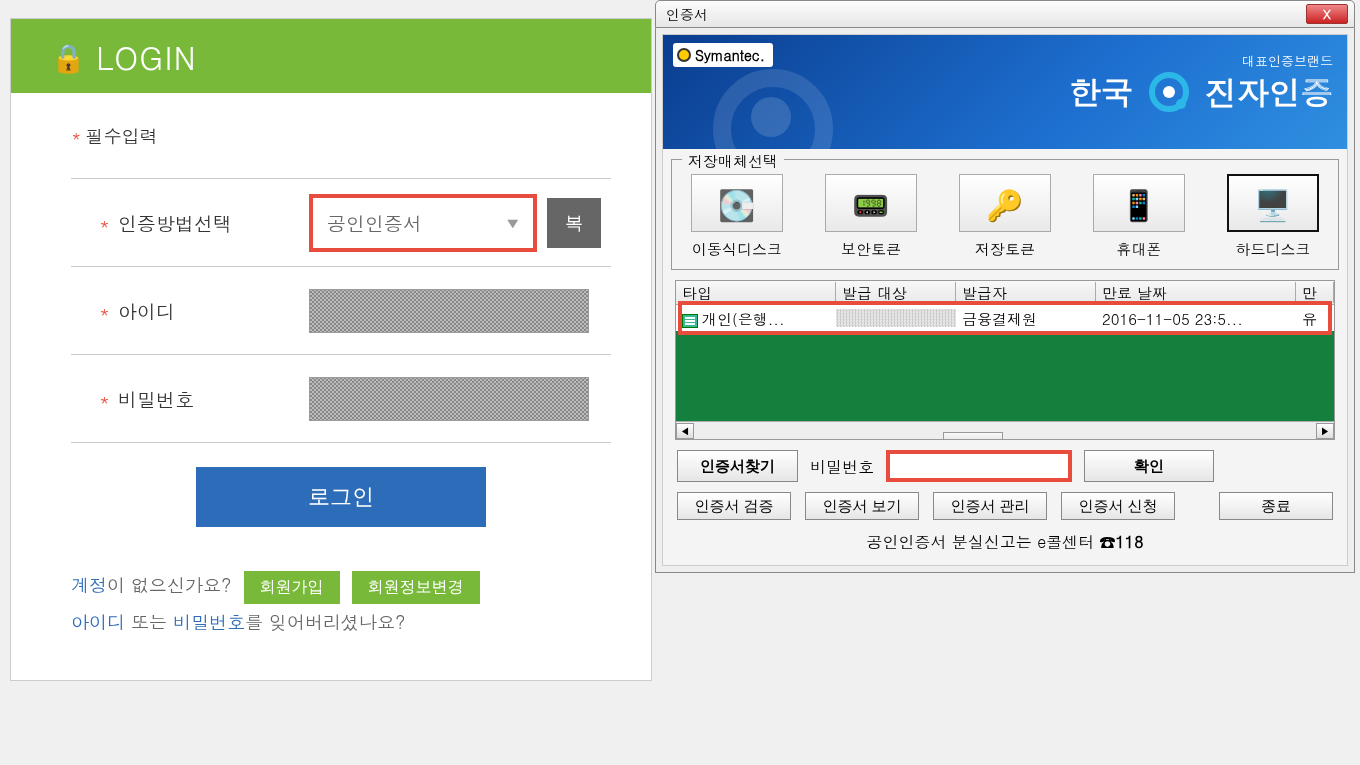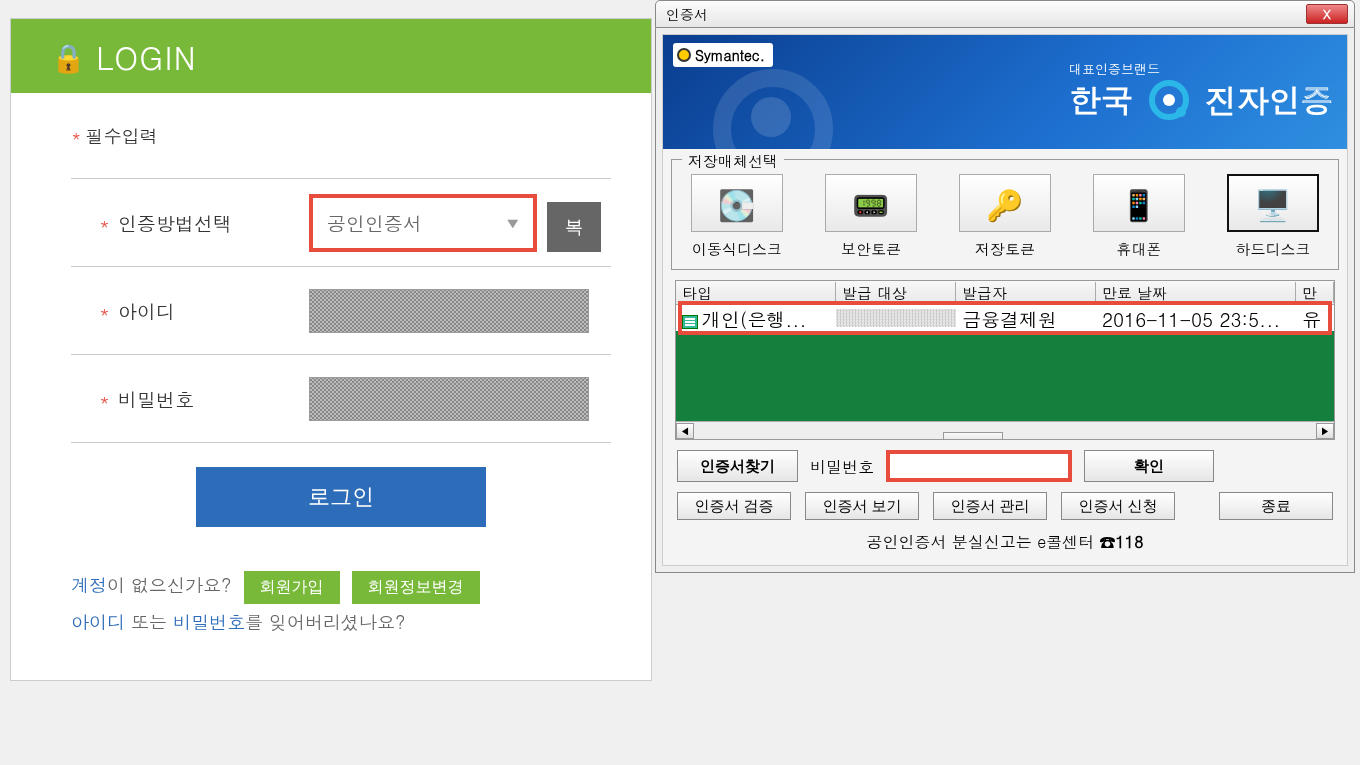--- a/index.html
+++ b/index.html
@@ -12,21 +12,21 @@
 .login-header .title { color: #fff; font-size: 32px; font-weight: 300; letter-spacing: 1px; }
 
 .login-body { padding: 30px 40px 40px 60px; }
 .required-note { color: #333; font-size: 18px; margin-bottom: 30px; }
 .required-note .star { color: #e74c3c; margin-right: 4px; }
 
 .form-table { width: 100%; border-top: 1px solid #ccc; }
 .form-row { display: flex; border-bottom: 1px solid #ccc; align-items: center; height: 88px; }
 .form-label { width: 238px; padding-left: 28px; font-size: 19px; color: #333; display: flex; align-items: center; }
 .form-label .star { color: #e74c3c; margin-right: 8px; }
-.form-value { flex: 1; padding: 10px 10px 10px 0; display: flex; align-items: flex-end; gap: 10px; }
+.form-value { flex: 1; padding: 10px 10px 10px 0; display: flex; align-items: center; gap: 10px; }
 
 .select-box { border: 4px solid #e74c3c; width: 228px; height: 58px; display: flex; align-items: center; justify-content: space-between; padding: 0 14px; font-size: 19px; color: #666; background: #fff; }
 .select-box .chev { color: #999; font-size: 14px; }
 .gray-btn { background: #666; color: #fff; border: none; height: 50px; padding: 0 18px; font-size: 18px; }
 .noise-input { width: 280px; height: 44px; background: repeating-conic-gradient(#888 0% 25%, #bbb 0% 50%) 0/4px 4px; border: 1px solid #999; }
 
 .login-btn { display: block; width: 290px; height: 60px; background: #2d6cb8; color: #fff; border: none; font-size: 22px; margin: 24px auto 40px auto; }
 
 .helper-links { font-size: 18px; line-height: 36px; color: #666; }
 .helper-links a { color: #2d6cb8; text-decoration: none; }
@@ -37,39 +37,39 @@
 .cert-titlebar { height: 28px; background: linear-gradient(#fcfcfc, #e6e6e6); border: 1px solid #888; border-radius: 5px 5px 0 0; display: flex; align-items: center; justify-content: space-between; padding: 0 6px 0 10px; font-size: 14px; }
 .cert-close { width: 42px; height: 20px; background: linear-gradient(#e88,#c22); color: #fff; text-align: center; font-weight: bold; border-radius: 2px; line-height: 18px; font-size: 13px; border:1px solid #933;}
 .cert-frame { border: 1px solid #888; border-top: none; background: #eee; padding: 6px; }
 .cert-inner { background: #f4f4f4; border: 1px solid #ccc; }
 
 .brand-banner { height: 114px; background: linear-gradient(135deg, #0a3d8f 0%, #1d6fcf 60%, #2f8fe0 100%); position: relative; overflow: hidden; }
 .brand-sym { position: absolute; left: 10px; top: 8px; background: #fff; padding: 2px 8px 2px 4px; border-radius: 3px; font-size: 14px; font-weight: bold; display:flex; align-items:center; gap:4px;}
 .brand-sym .dot{width:14px;height:14px;border-radius:50%;background:#ffcc00;border:2px solid #333;display:inline-block;}
 .brand-circle { position:absolute; left:50px; top:34px; width:120px;height:120px; border:18px solid rgba(255,255,255,0.12); border-radius:50%;}
 .brand-circle2 { position:absolute; left:88px; top:62px; width:40px;height:40px; background:rgba(255,255,255,0.15); border-radius:50%;}
-.brand-right { position: absolute; right: 14px; top: 24px; color: #fff; text-align: left; }
+.brand-right { position: absolute; right: 14px; top: 16px; color: #fff; text-align: right; }
 .brand-tag { font-size: 13px; }
 .brand-main { font-size: 32px; font-weight: bold; line-height: 1.1; display:flex; align-items:center; gap:16px; margin-top:2px;}
 .brand-q { width: 40px; height: 40px; border: 6px solid #2bb7e8; border-radius: 50%; display: inline-flex; align-items:center; justify-content:center; position:relative;}
 .brand-q::after{content:'';position:absolute;right:-3px;bottom:-3px;width:10px;height:10px;background:#2bb7e8;border-radius:50%;}
 .brand-q .inner{width:12px;height:12px;background:#fff;border-radius:50%;}
 
 .storage-group { margin: 10px 8px; border: 1px solid #999; padding: 14px 10px 10px 10px; position: relative; background: #f4f4f4; }
 .storage-group .legend { position: absolute; top: -10px; left: 10px; background: #f4f4f4; padding: 0 6px; font-size: 15px; }
 .storage-row { display: flex; gap: 24px; justify-content: center; }
 .storage-item { width: 110px; text-align: center; font-size: 15px; }
 .storage-btn { width: 92px; height: 58px; background: linear-gradient(#fff,#e9e9e9); border: 1px solid #aaa; margin: 0 auto 6px auto; display:flex; align-items:center; justify-content:center; font-size:30px;}
 .storage-btn.selected { border: 2px solid #111; }
 
 .cert-list-label { margin: 4px 12px; font-size: 16px; }
 .cert-table { margin: 2px 12px 4px 12px; border: 1px solid #999; background: #15803d; height: 160px; position: relative; overflow:hidden;}
 .cert-thead { display: flex; background: linear-gradient(#f8f8f8,#e8e8e8); border-bottom: 1px solid #aaa; font-size: 15px; height: 24px; align-items:center;}
 .cert-thead > div { border-right: 1px solid #aaa; padding: 0 6px; overflow:hidden; white-space:nowrap;}
-.cert-trow { display: flex; font-size: 19px; height: 26px; align-items:center; background:#fff;}
+.cert-trow { display: flex; font-size: 15px; height: 26px; align-items:center; background:#fff;}
 .cert-trow > div { padding: 0 6px; overflow:hidden; white-space:nowrap; text-overflow:ellipsis;}
 .cert-trow .blur { background: repeating-conic-gradient(#ccc 0% 25%, #eee 0% 50%) 0/3px 3px; height:18px; margin:4px 0;}
 .red-box { position:absolute; border:4px solid #e74c3c; pointer-events:none;}
 .red-box.row { left:2px; right:2px; top:20px; height:34px;}
 .cert-scroll { position:absolute; left:0; right:0; bottom:0; height:18px; background:#eee; border-top:1px solid #aaa; display:flex; align-items:center;}
 .cert-scroll .arrow{width:18px;height:16px;background:linear-gradient(#fff,#ddd);border:1px solid #999;display:flex;align-items:center;justify-content:center;font-size:10px;}
 .cert-scroll .track{flex:1;position:relative;}
 .cert-scroll .thumb{position:absolute;left:40%;width:60px;height:14px;top:1px;background:linear-gradient(#f8f8f8,#ddd);border:1px solid #999;}
 
 .pw-row { display:flex; align-items:center; gap:12px; margin: 10px 14px; }

